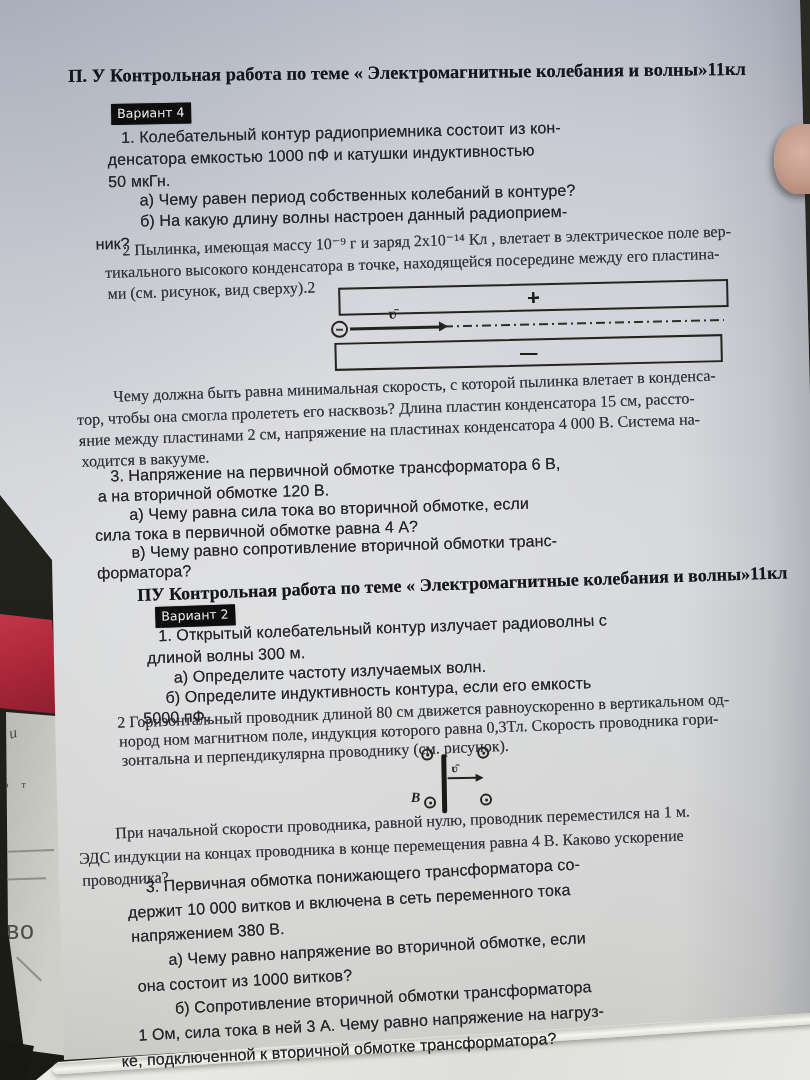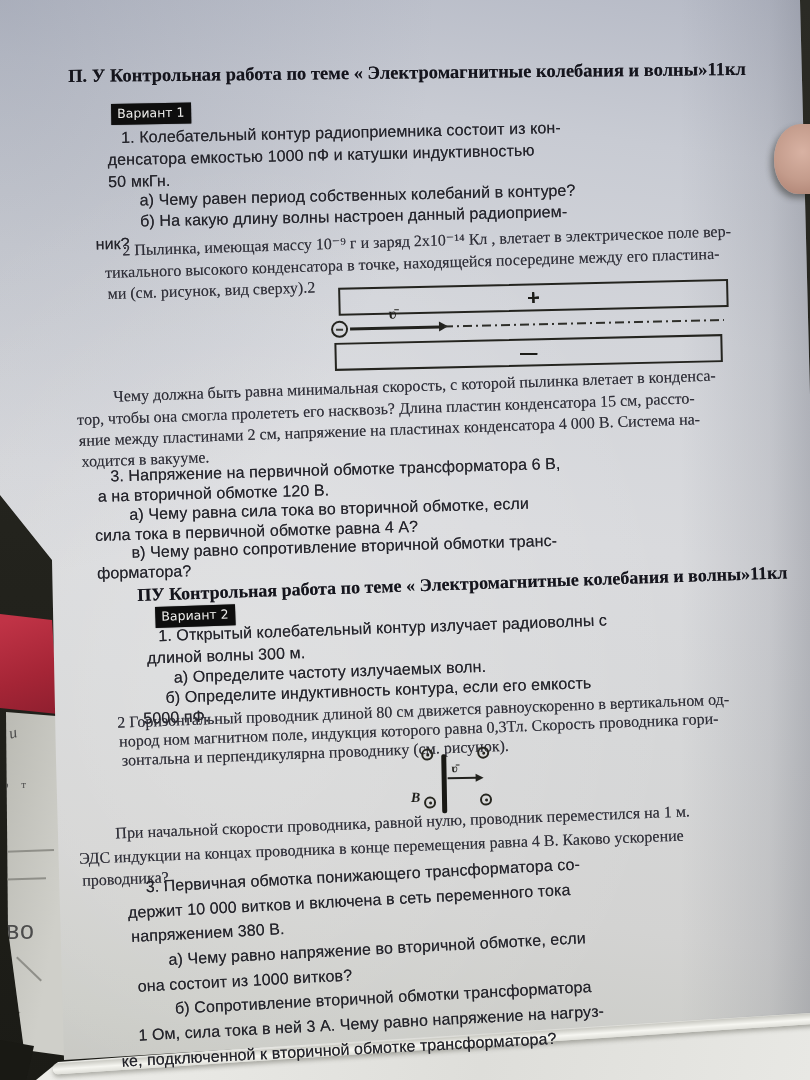--- a/index.html
+++ b/index.html
@@ -111,21 +111,21 @@
   <div class="main-paper"></div>
   <div class="fold-ridge"></div>
   <div class="dark-corner"></div>
   <div class="thumb"></div>
 
   <div class="sec" style="left:68px;top:66px;transform:rotate(-0.6deg)">
     <div class="ln title" style="left:0;top:0">П. У Контрольная работа по теме « Электромагнитные колебания и волны»11кл</div>
   </div>
 
   <div class="sec" style="left:111px;top:104px;transform:rotate(-1deg)">
-    <div class="badge" style="left:0;top:0">Вариант 1</div>
+    <div class="badge" style="left:0;top:0">Вариант 4</div>
   </div>
 
   <div class="sec" style="left:75px;top:128px;transform:rotate(-1.3deg)">
     <div class="ln sans" style="left:46px;top:2px">1.  Колебательный контур радиоприемника состоит из кон-</div>
     <div class="ln sans" style="left:32px;top:24px">денсатора  емкостью  1000 пФ  и  катушки  индуктивностью</div>
     <div class="ln sans" style="left:32px;top:46px">50 мкГн.</div>
     <div class="ln sans" style="left:63px;top:65px">а)  Чему равен период собственных колебаний в контуре?</div>
     <div class="ln sans" style="left:63px;top:86px">б)  На какую длину волны настроен данный радиоприем-</div>
     <div class="ln sans" style="left:18px;top:108px">ник?</div>
   </div>

